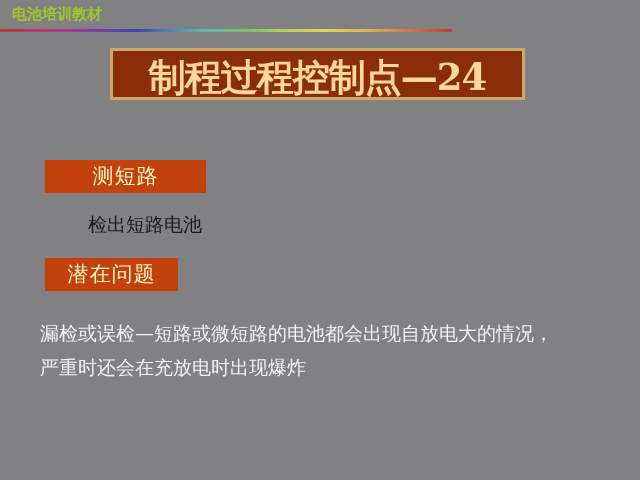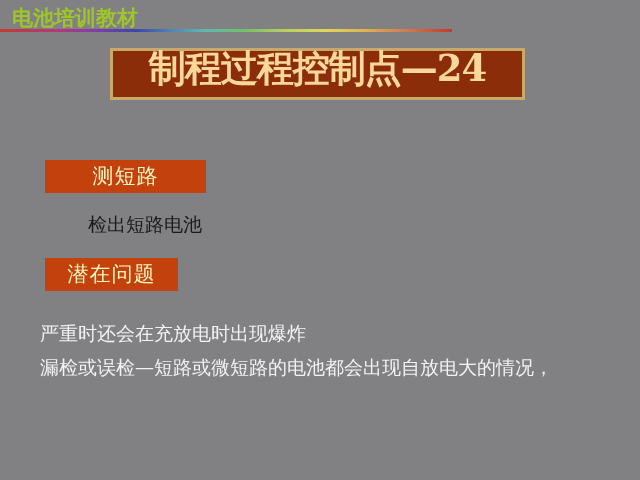--- a/index.html
+++ b/index.html
@@ -27,21 +27,21 @@
     left: 0;
     top: 0;
     width: 640px;
     height: 36px;
   }
   .masthead-title {
     position: absolute;
     left: 12px;
     top: 7px;
     font-family: "DejaVu Serif", "Liberation Serif", serif;
-    font-size: 21px;
+    font-size: 15px;
     font-weight: bold;
     line-height: 1;
     letter-spacing: 0px;
     color: #9fc528;
     white-space: nowrap;
   }
   .rainbow-rule {
     position: absolute;
     left: 0;
     top: 29px;
@@ -66,21 +66,21 @@
   .title-plaque {
     position: absolute;
     left: 110px;
     top: 48px;
     width: 415px;
     height: 52px;
     box-sizing: border-box;
     background: #8c2d0a;
     border: 3px solid #c9a96b;
     display: flex;
-    align-items: flex-start;
+    align-items: flex-end;
     justify-content: center;
   }
   .title-plaque-text {
     font-family: "DejaVu Serif", "Liberation Serif", serif;
     font-size: 37px;
     font-weight: bold;
     line-height: 1;
     color: #fcd79a;
     white-space: nowrap;
     letter-spacing: -1px;
@@ -164,17 +164,17 @@
 
   <div class="section-label" id="label-measure-short">
     <span class="section-label-text">测短路</span>
   </div>
   <div class="body-dark">检出短路电池</div>
 
   <div class="section-label" id="label-potential-issue">
     <span class="section-label-text">潜在问题</span>
   </div>
   <div class="body-light">
+    <span class="para-line">漏检或误检—短路或微短路的电池都会出现自放电大的情况，</span>
     <span class="para-line">严重时还会在充放电时出现爆炸</span>
-    <span class="para-line">漏检或误检—短路或微短路的电池都会出现自放电大的情况，</span>
   </div>
 
 </div>
 
 </body></html>

